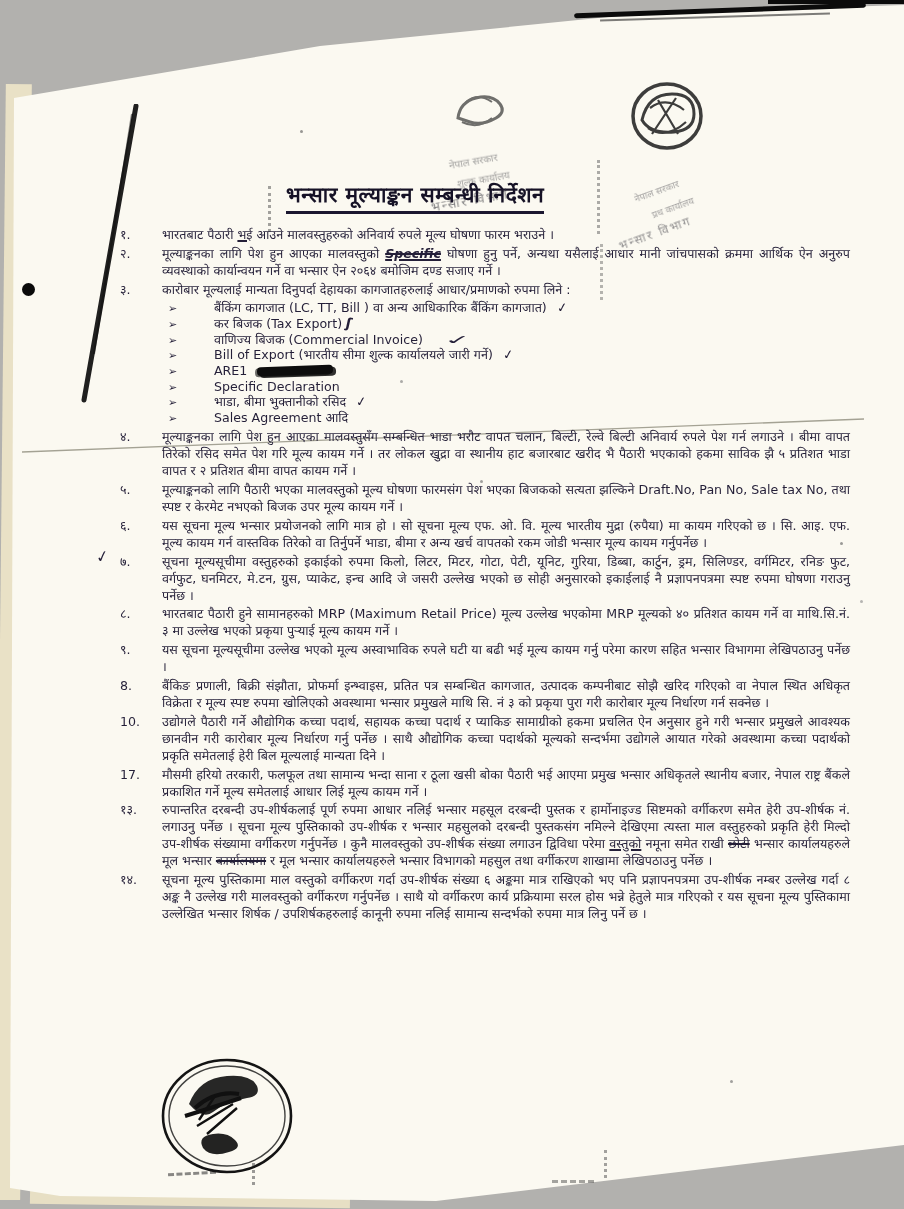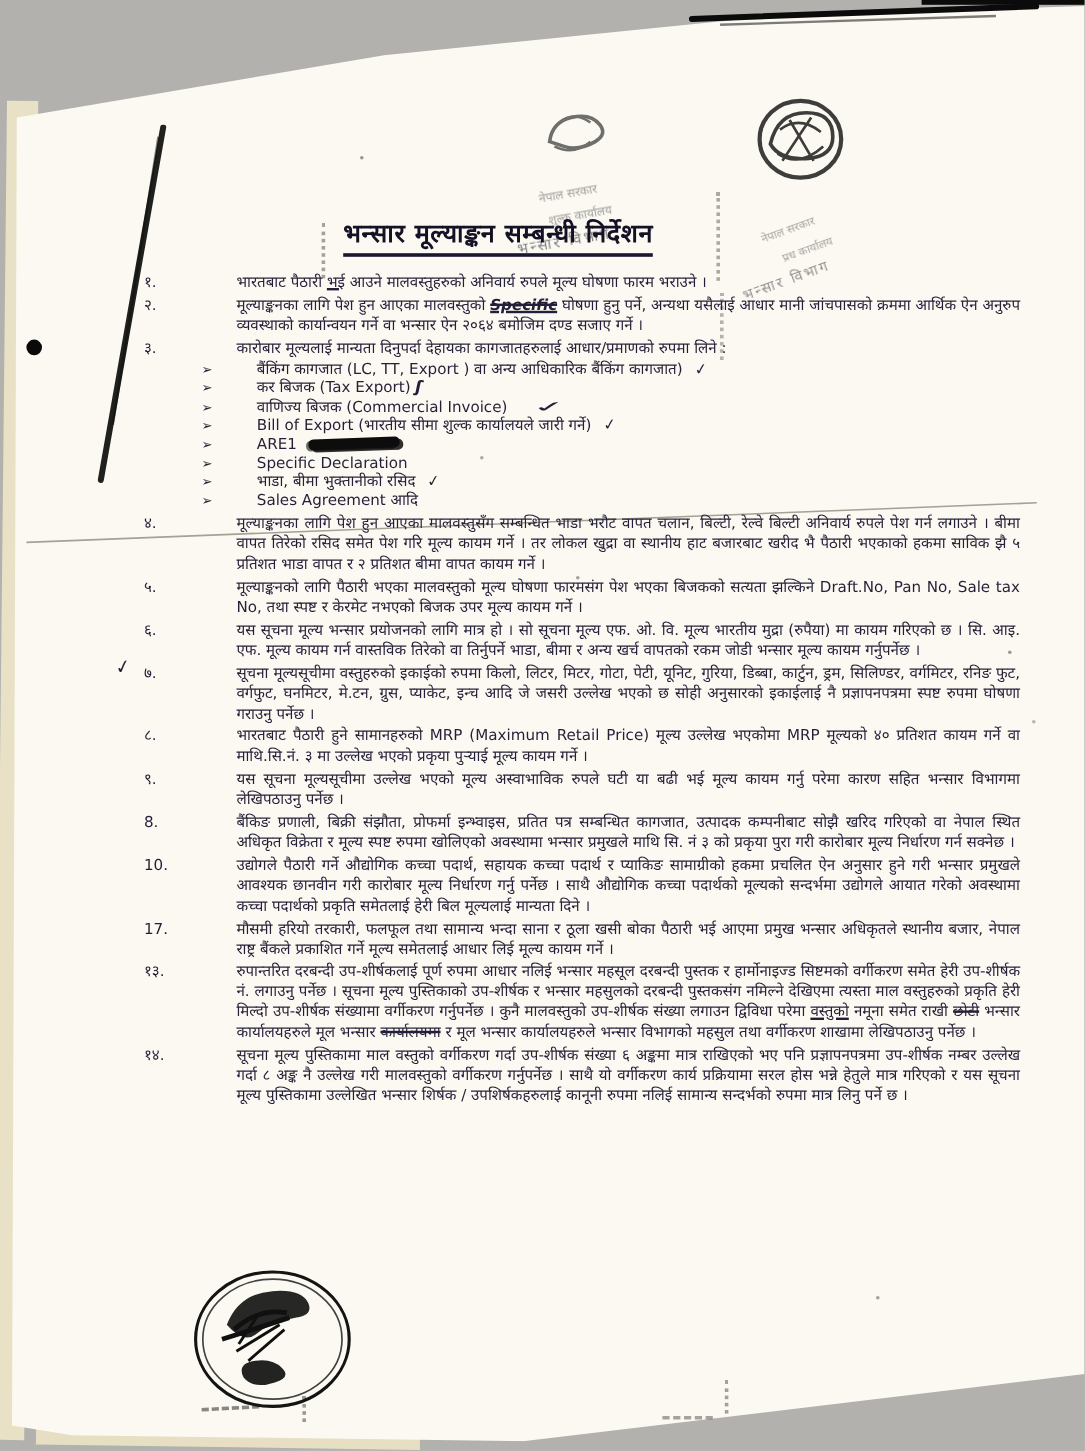--- a/index.html
+++ b/index.html
@@ -49,21 +49,21 @@
   .stamp-bottom{left:155px;top:1056px;}
 
   
   .title{position:absolute;left:286px;top:180px;font-size:21px;font-weight:bold;color:#161226;
          border-bottom:3px solid #1b1730;padding-bottom:3px;letter-spacing:.5px;white-space:nowrap;}
 
   
   .content{position:absolute;left:120px;top:227px;width:730px;color:#241f38;font-size:12.6px;line-height:16.9px;text-align:justify;}
   .item{display:flex;margin-bottom:2px;position:relative;}
   .num{flex:0 0 42px;}
-  .txt{flex:1;margin-left:35px;}
+  .txt{flex:1;}
   .mk-u{text-decoration:underline;text-decoration-thickness:1.5px;}
   .mk-s{text-decoration:line-through;text-decoration-thickness:2px;}
   .mk-su{text-decoration:underline line-through;text-decoration-thickness:1.5px;font-style:italic;font-weight:bold;}
   .bullets{margin:2px 0 3px 44px;line-height:14.6px;}
   .bullet{display:flex;align-items:baseline;}
   .b-arrow{flex:0 0 46px;padding-left:4px;font-size:11px;color:#241f38;}
   .b-txt{white-space:nowrap;}
   .check{display:inline-block;margin-left:10px;font-weight:bold;transform:rotate(-8deg);font-size:13px;}
   .squiggle{display:inline-block;margin-left:4px;font-size:14px;font-weight:bold;transform:rotate(12deg);}
   .longcheck{display:inline-block;margin-left:30px;font-weight:bold;transform:scaleX(2.8) rotate(-7deg);font-size:12px;}
@@ -142,21 +142,21 @@
         <span class="num">२.</span>
         <span class="txt"><span>मूल्याङ्कनका लागि पेश हुन आएका मालवस्तुको </span><span class="mk-su">Specific</span><span> घोषणा हुनु पर्ने, अन्यथा यसैलाई आधार मानी जांचपासको क्रममा आर्थिक ऐन अनुरुप व्यवस्थाको कार्यान्वयन गर्ने वा भन्सार ऐन २०६४ बमोजिम दण्ड सजाए गर्ने ।</span></span>
       </div>
       <div class="item">
         <span class="num">३.</span>
         <span class="txt"><span>कारोबार मूल्यलाई मान्यता दिनुपर्दा देहायका कागजातहरुलाई आधार/प्रमाणको रुपमा लिने :</span></span>
       </div>
       <div class="bullets">
         <div class="bullet">
           <span class="b-arrow">➢</span>
-          <span class="b-txt">बैंकिंग कागजात (LC, TT, Export ) वा अन्य आधिकारिक बैंकिंग कागजात)</span>
+          <span class="b-txt">बैंकिंग कागजात (LC, TT, Bill ) वा अन्य आधिकारिक बैंकिंग कागजात)</span>
           <span class="check">✓</span>
         </div>
         <div class="bullet">
           <span class="b-arrow">➢</span>
           <span class="b-txt">कर बिजक (Tax Export)</span>
           <span class="squiggle">ʃ</span>
         </div>
         <div class="bullet">
           <span class="b-arrow">➢</span>
           <span class="b-txt">वाणिज्य बिजक (Commercial Invoice)</span>

